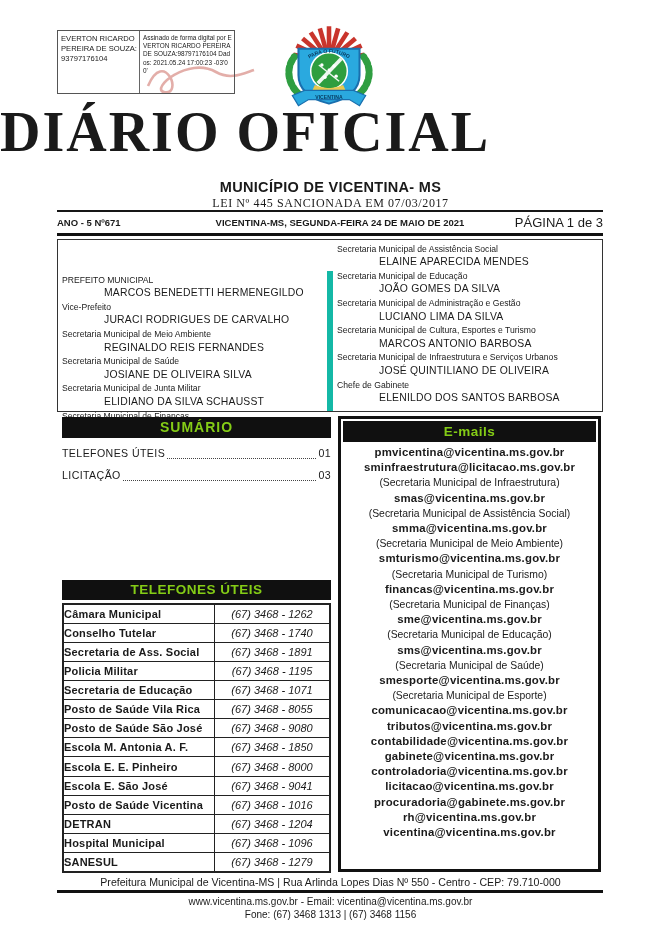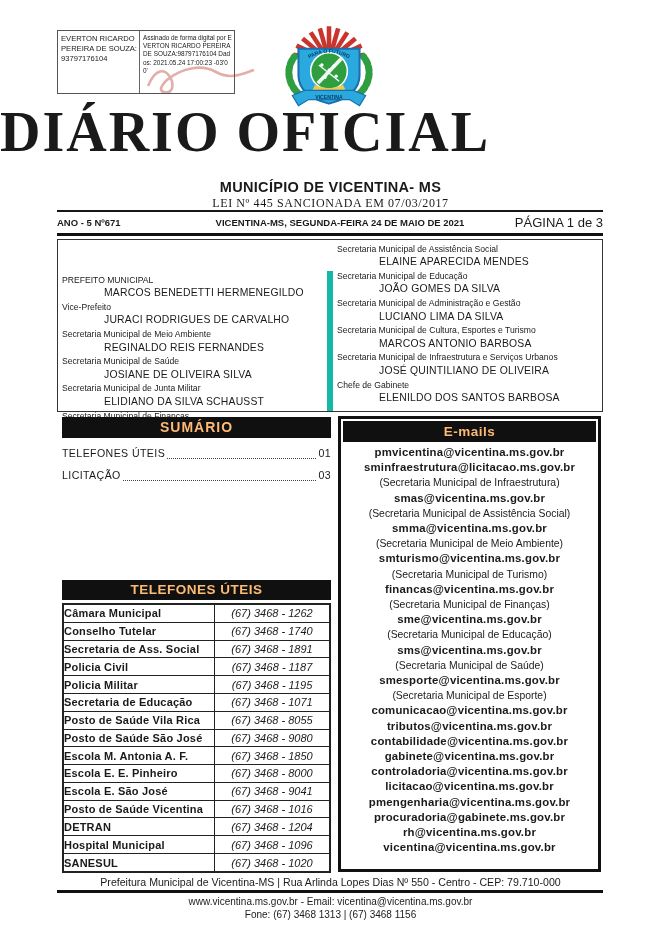--- a/index.html
+++ b/index.html
@@ -29,21 +29,21 @@
   .rule-thick{left:57px;top:233px;width:546px;height:3px;background:#111;}
 
   
   .officials{left:57px;top:239px;width:546px;height:173px;border:1px solid #333;display:flex;box-sizing:border-box;}
   .off-col{flex:1;padding:2px 4px 0 4px;box-sizing:border-box;}
   .off-col.first{border-right:6px solid #14b8a6;margin-top:31px;}
   .off-role{font-size:8.6px;line-height:1.25;margin-top:1.5px;}
   .off-name{font-size:10.4px;font-weight:normal;line-height:1.25;margin:1px 0 2.5px 42px;letter-spacing:.2px;}
 
   
-  .bar{background:#101010;color:#fdba74;font-weight:bold;text-align:center;}
+  .bar{background:#101010;color:#84cc16;font-weight:bold;text-align:center;}
   .summary-bar{left:62px;top:417px;width:269px;height:21px;font-size:14px;line-height:21px;letter-spacing:1px;}
   .toc{left:62px;top:442px;width:269px;}
   .toc-row{display:flex;align-items:flex-end;font-size:10.6px;line-height:22px;letter-spacing:.4px;}
   .toc-dots{flex:1;border-bottom:1.6px dotted #444;margin:0 2px 5px 2px;}
 
   
   .emails-box{left:338px;top:416px;width:263px;height:456px;border:3px solid #111;box-sizing:border-box;}
   .emails-header{margin:2px 2px 1px 2px;height:21px;line-height:21px;font-size:13.5px;letter-spacing:.5px;}
   .email-list{padding:2px 2px 0 2px;text-align:center;}
   .email-addr{font-size:11.4px;font-weight:bold;line-height:15.2px;letter-spacing:.2px;}
@@ -188,21 +188,20 @@
       <div class="email-addr">sms@vicentina.ms.gov.br</div>
       <div class="email-note">(Secretaria Municipal de Saúde)</div>
       <div class="email-addr">smesporte@vicentina.ms.gov.br</div>
       <div class="email-note">(Secretaria Municipal de Esporte)</div>
       <div class="email-addr">comunicacao@vicentina.ms.gov.br</div>
       <div class="email-addr">tributos@vicentina.ms.gov.br</div>
       <div class="email-addr">contabilidade@vicentina.ms.gov.br</div>
       <div class="email-addr">gabinete@vicentina.ms.gov.br</div>
       <div class="email-addr">controladoria@vicentina.ms.gov.br</div>
       <div class="email-addr">licitacao@vicentina.ms.gov.br</div>
-      <div class="email-addr">pmengenharia@vicentina.ms.gov.br</div>
       <div class="email-addr">procuradoria@gabinete.ms.gov.br</div>
       <div class="email-addr">rh@vicentina.ms.gov.br</div>
       <div class="email-addr">vicentina@vicentina.ms.gov.br</div>
     </div>
   </div>
 
   <div class="abs bar phones-bar">TELEFONES ÚTEIS</div>
   <div class="abs phones-wrap">
     <table class="phones">
       <tbody>
@@ -212,24 +211,20 @@
           </tr>
         <tr>
             <td class="pname">Conselho Tutelar</td>
             <td class="pnum">(67) 3468 - 1740</td>
           </tr>
         <tr>
             <td class="pname">Secretaria de Ass. Social</td>
             <td class="pnum">(67) 3468 - 1891</td>
           </tr>
         <tr>
-            <td class="pname">Policia Civil</td>
-            <td class="pnum">(67) 3468 - 1187</td>
-          </tr>
-        <tr>
             <td class="pname">Policia Militar</td>
             <td class="pnum">(67) 3468 - 1195</td>
           </tr>
         <tr>
             <td class="pname">Secretaria de Educação</td>
             <td class="pnum">(67) 3468 - 1071</td>
           </tr>
         <tr>
             <td class="pname">Posto de Saúde Vila Rica</td>
             <td class="pnum">(67) 3468 - 8055</td>
@@ -257,21 +252,21 @@
         <tr>
             <td class="pname">DETRAN</td>
             <td class="pnum">(67) 3468 - 1204</td>
           </tr>
         <tr>
             <td class="pname">Hospital Municipal</td>
             <td class="pnum">(67) 3468 - 1096</td>
           </tr>
         <tr>
             <td class="pname">SANESUL</td>
-            <td class="pnum">(67) 3468 - 1020</td>
+            <td class="pnum">(67) 3468 - 1279</td>
           </tr>
       </tbody>
     </table>
   </div>
 
   <div class="abs footer-address">Prefeitura Municipal de Vicentina-MS | Rua Arlinda Lopes Dias Nº 550 - Centro - CEP: 79.710-000</div>
   <div class="abs footer-rule"></div>
   <div class="abs footer-web">www.vicentina.ms.gov.br - Email: vicentina@vicentina.ms.gov.br</div>
   <div class="abs footer-phone">Fone: (67) 3468 1313 | (67) 3468 1156</div>
 

